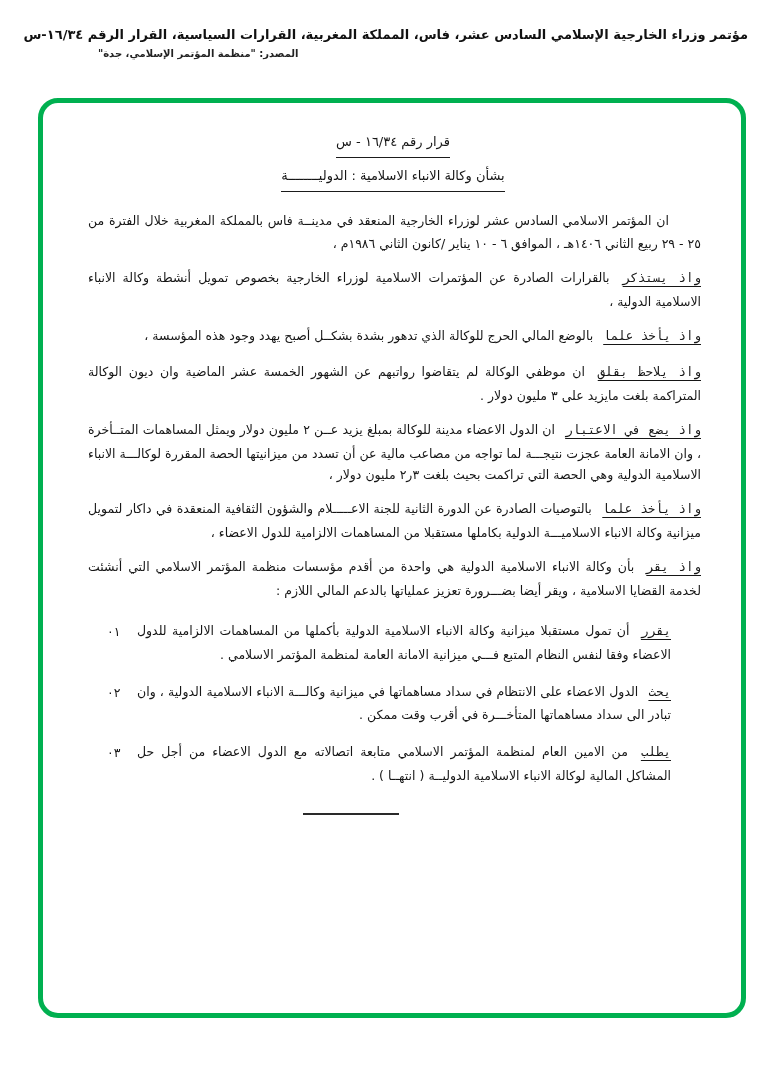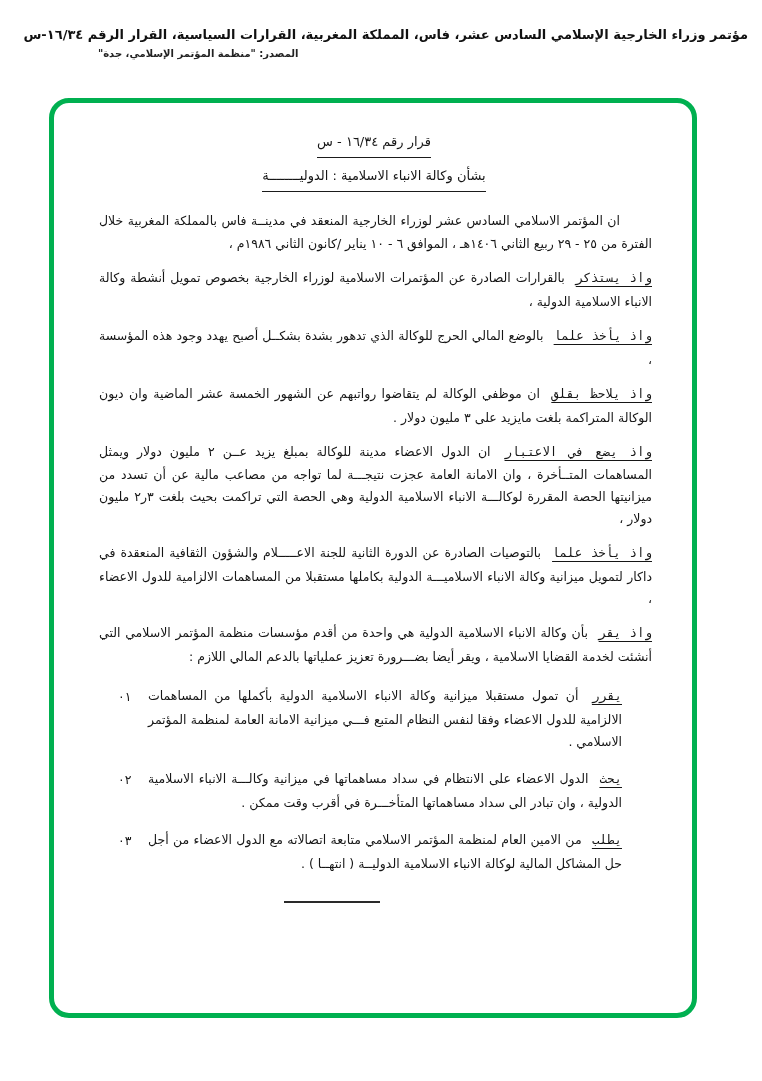--- a/index.html
+++ b/index.html
@@ -13,21 +13,21 @@
     direction:rtl;text-align:right;font-weight:700;
     font-size:13px;line-height:1.35;padding:26px 14px 0 20px;
     color:#111;
   }
   .source-line{
     direction:rtl;text-align:left;padding-left:98px;margin-top:4px;
     font-size:10px;font-weight:700;color:#222;
   }
   
   .doc-frame{
-    position:absolute;left:49px;top:98px;width:648px;height:920px;
+    position:absolute;left:38px;top:98px;width:708px;height:920px;
     box-sizing:border-box;border:5px solid #00b050;border-radius:20px;
     background:#ffffff;overflow:hidden;
     padding:24px 40px 24px 42px;
   }
   .doc-body{
     direction:rtl;text-align:justify;text-align-last:right;
     font-size:12.5px;line-height:1.75;color:#161616;
   }
   
   .title-wrap{text-align:center;text-align-last:center;margin:4px 0 18px 0;}

